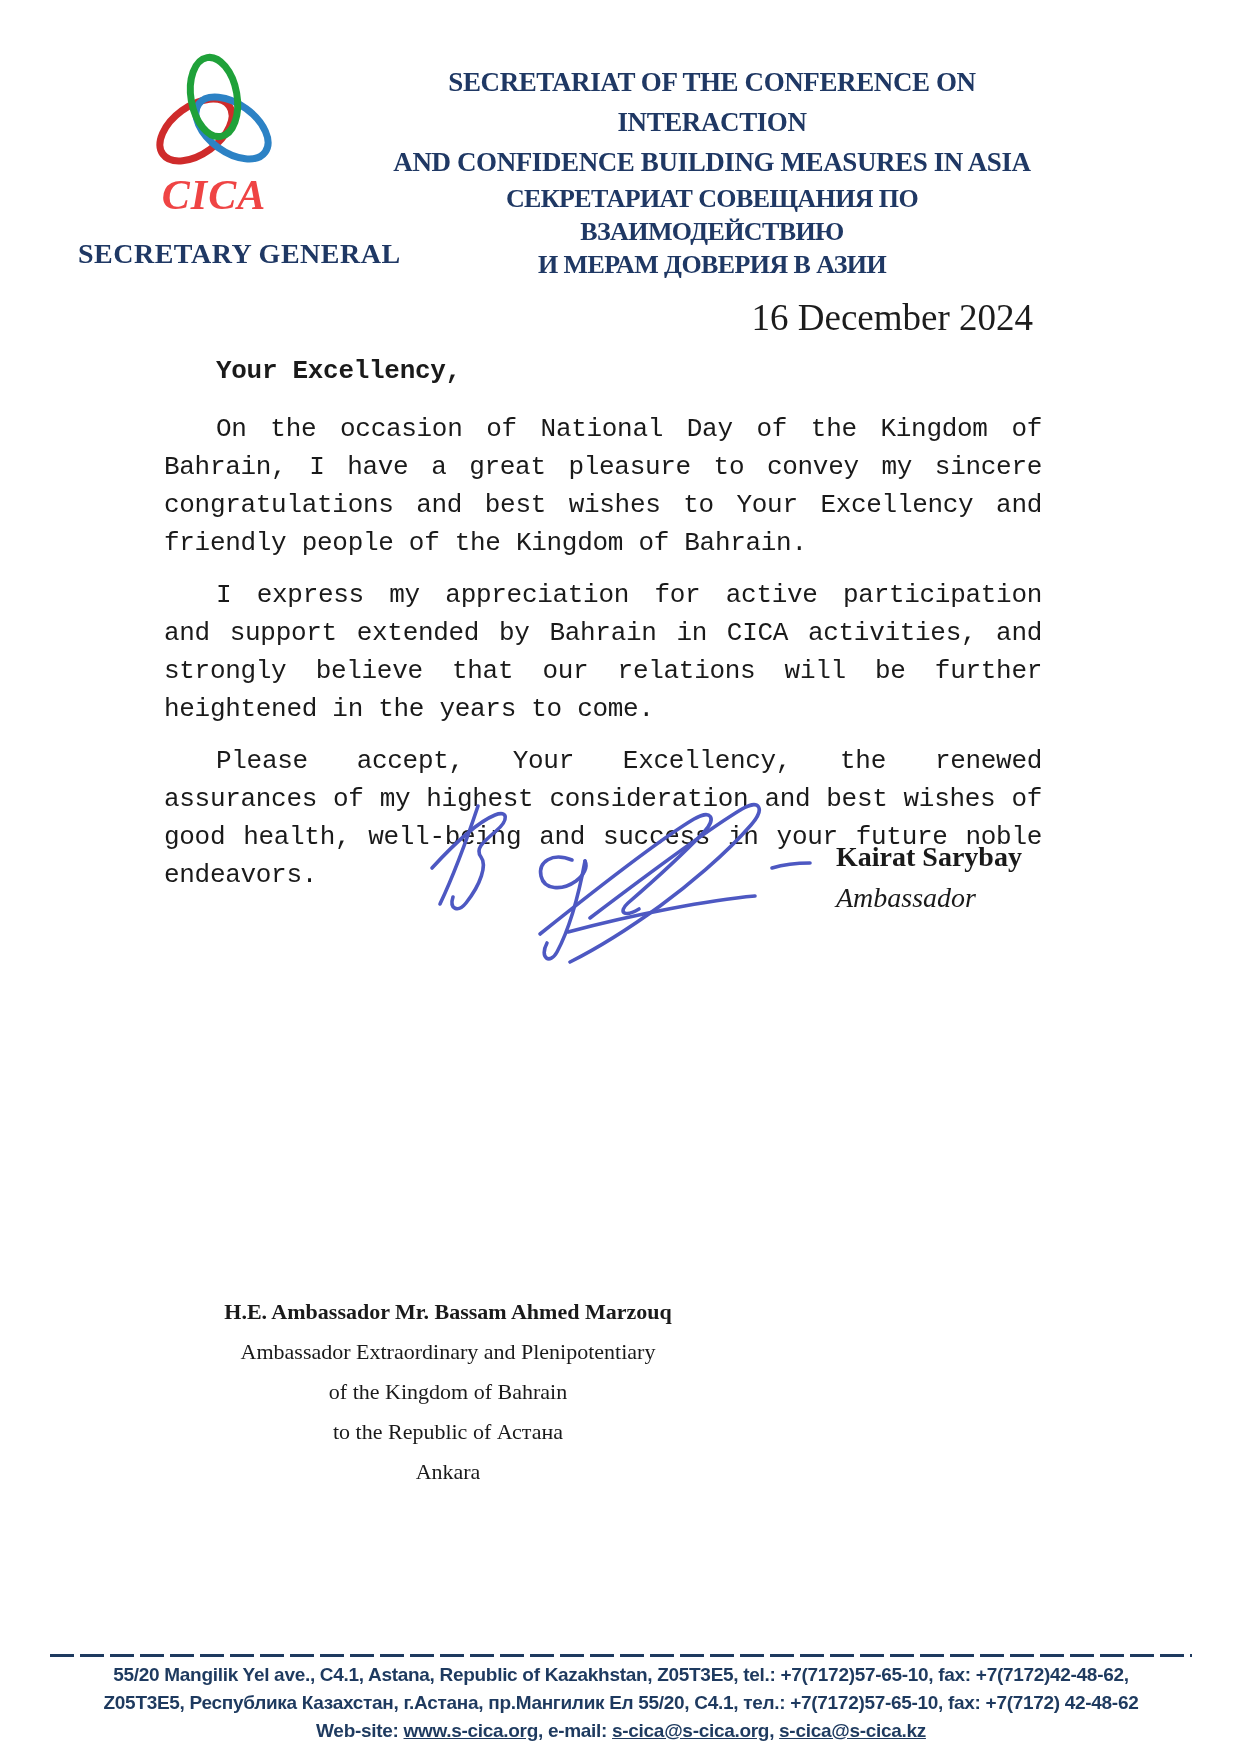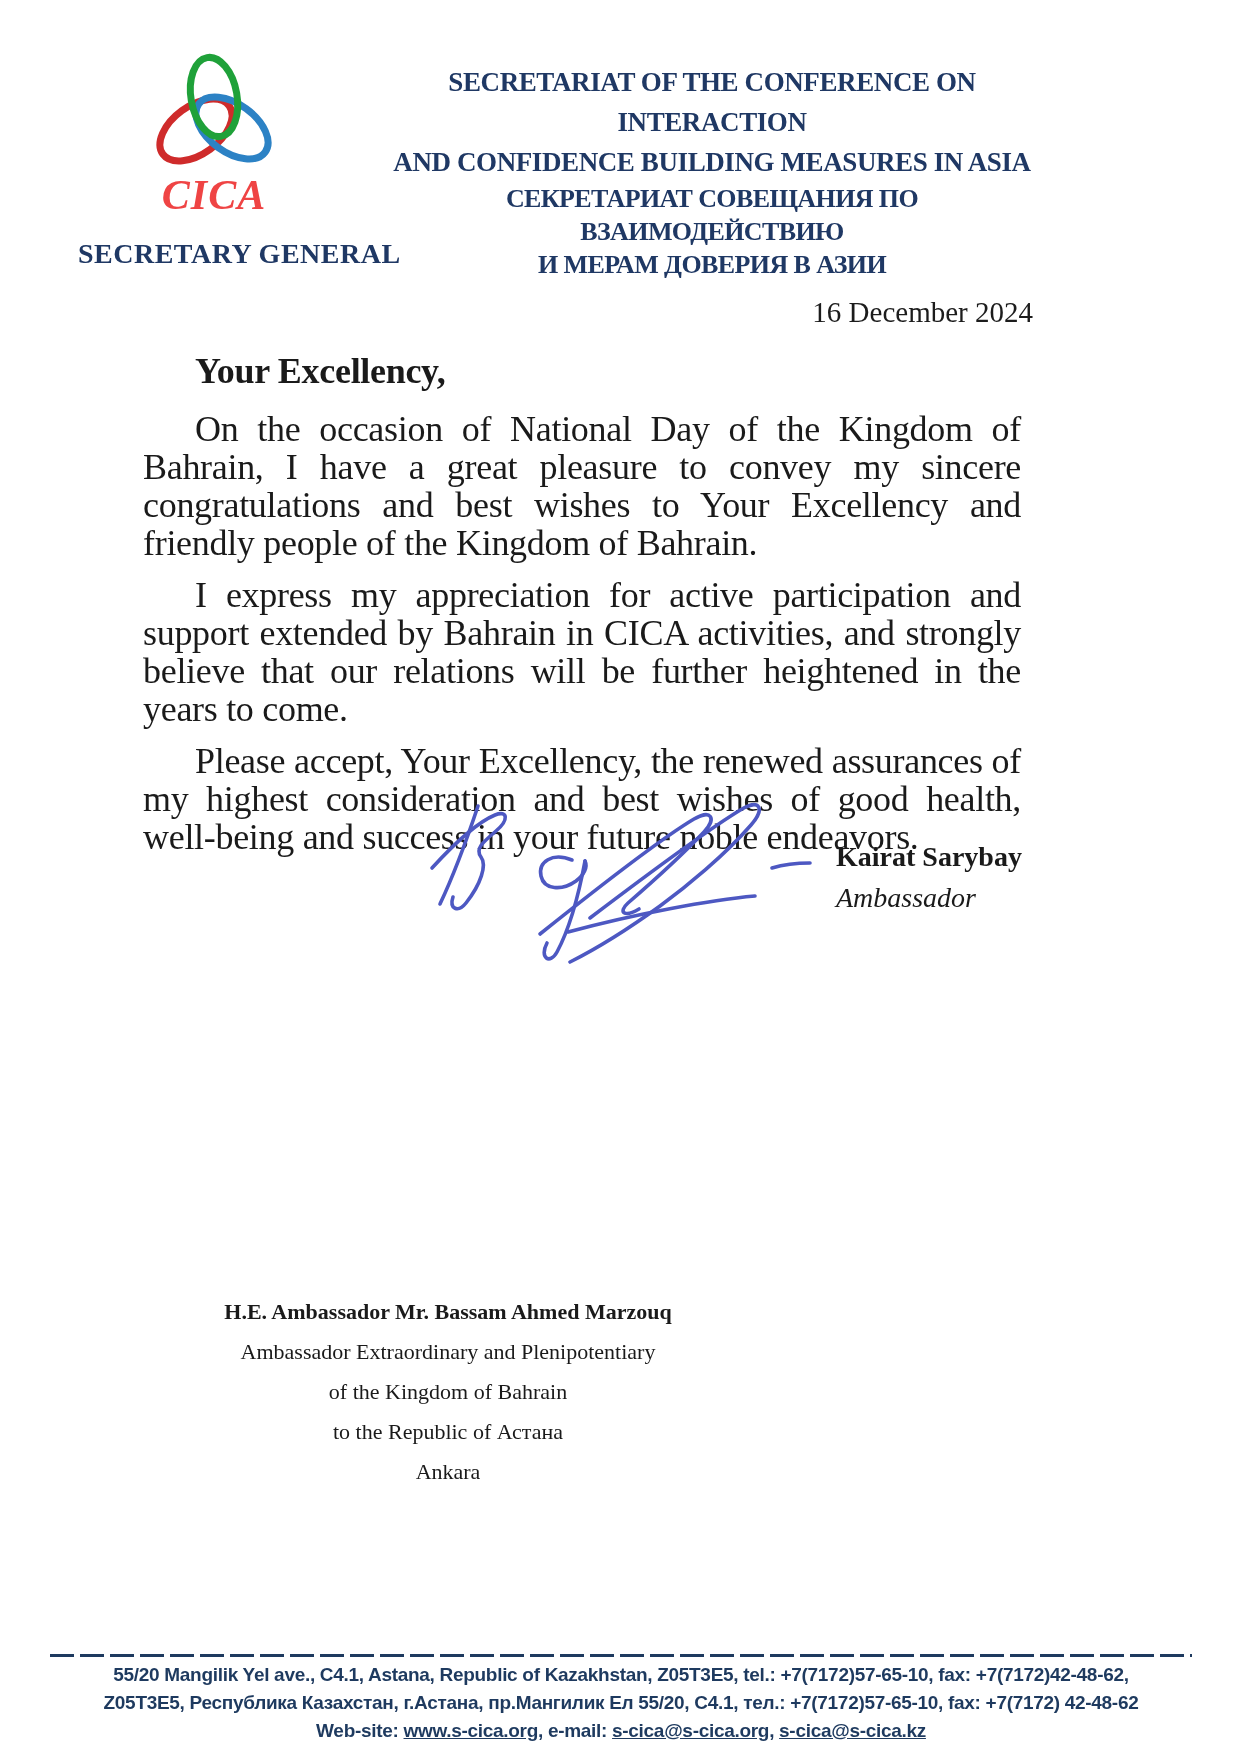--- a/index.html
+++ b/index.html
@@ -50,32 +50,33 @@
     color: #1f3864;
     font-weight: bold;
   }
   .title-en { font-size: 27px; line-height: 40px; letter-spacing: -0.4px; }
   .title-ru { font-size: 26px; line-height: 33px; letter-spacing: -0.6px; }
 
   
   .letter-date {
     position: absolute;
     right: 208px; top: 296px;
-    font-size: 29px;
+    font-size: 37px;
     color: #1c1c1c;
   }
 
   
   .letter-body {
     position: absolute;
-    left: 143px; top: 352px;
+    left: 164px; top: 352px;
     width: 878px;
-    font-size: 36px;
+    font-size: 26px;
     line-height: 38px;
     letter-spacing: -0.3px;
+    font-family: Liberation Mono, monospace;
   }
   .salutation {
     font-weight: bold;
     text-indent: 52px;
     margin-bottom: 20px;
   }
   .letter-body p.para {
     text-align: justify;
     text-indent: 52px;
     margin-bottom: 14px;

